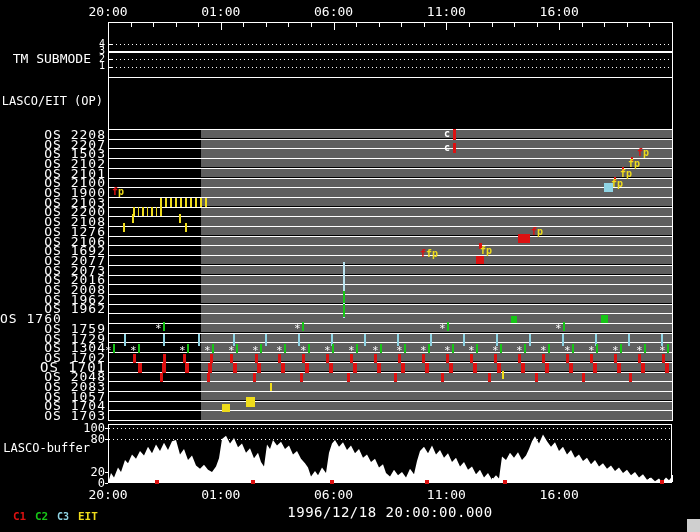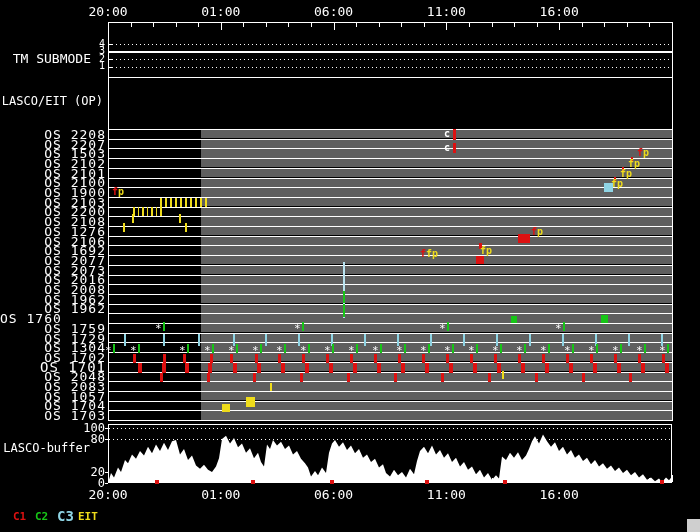--- a/index.html
+++ b/index.html
@@ -9,20 +9,21 @@
   .lbl{position:absolute;color:#fff;white-space:nowrap;}
   .rlbl{text-align:right;}
 </style>
 </head>
 <body>
 
 <div id="screen">
   <div class="lbl rlbl" style="left:0;width:91px;top:51px;font-size:13px;">TM SUBMODE</div>
   <div class="lbl rlbl" style="left:0;width:103px;top:94px;font-size:12px;">LASCO/EIT (OP)</div>
   <div class="lbl rlbl" style="left:0;width:90px;top:441px;font-size:12px;">LASCO-buffer</div>
+  <div class="lbl" style="left:108px;width:564px;top:504px;font-size:14px;text-align:center;letter-spacing:0.5px;">1996/12/18 20:00:00.000</div>
   <div class="abs" id="gen" style="left:0;top:0;width:700px;height:532px;">
       <div class="abs" style="left: 108px; top: 22px; width: 565px; height: 1px; background: rgb(255, 255, 255);"></div>
       <div class="abs" style="left: 108px; top: 22px; width: 1px; height: 8px; background: rgb(255, 255, 255);"></div>
       <div class="abs" style="left: 130.56px; top: 22px; width: 1px; height: 5px; background: rgb(255, 255, 255);"></div>
       <div class="abs" style="left: 153.12px; top: 22px; width: 1px; height: 5px; background: rgb(255, 255, 255);"></div>
       <div class="abs" style="left: 175.68px; top: 22px; width: 1px; height: 5px; background: rgb(255, 255, 255);"></div>
       <div class="abs" style="left: 198.24px; top: 22px; width: 1px; height: 5px; background: rgb(255, 255, 255);"></div>
       <div class="abs" style="left: 220.8px; top: 22px; width: 1px; height: 8px; background: rgb(255, 255, 255);"></div>
       <div class="abs" style="left: 243.36px; top: 22px; width: 1px; height: 5px; background: rgb(255, 255, 255);"></div>
       <div class="abs" style="left: 265.92px; top: 22px; width: 1px; height: 5px; background: rgb(255, 255, 255);"></div>
@@ -378,17 +379,17 @@
       <div class="abs" style="left: 626.88px; top: 478px; width: 1px; height: 4px; background: rgb(255, 255, 255);"></div>
       <div class="abs" style="left: 649.44px; top: 478px; width: 1px; height: 4px; background: rgb(255, 255, 255);"></div>
       <div class="abs" style="left: 672px; top: 475px; width: 1px; height: 7px; background: rgb(255, 255, 255);"></div>
       <div class="abs" style="left: 82px; top: 488px; font-size: 13px; line-height: 13px; color: rgb(255, 255, 255); white-space: nowrap; width: 52px; text-align: center;">20:00</div>
       <div class="abs" style="left: 194.8px; top: 488px; font-size: 13px; line-height: 13px; color: rgb(255, 255, 255); white-space: nowrap; width: 52px; text-align: center;">01:00</div>
       <div class="abs" style="left: 307.6px; top: 488px; font-size: 13px; line-height: 13px; color: rgb(255, 255, 255); white-space: nowrap; width: 52px; text-align: center;">06:00</div>
       <div class="abs" style="left: 420.4px; top: 488px; font-size: 13px; line-height: 13px; color: rgb(255, 255, 255); white-space: nowrap; width: 52px; text-align: center;">11:00</div>
       <div class="abs" style="left: 533.2px; top: 488px; font-size: 13px; line-height: 13px; color: rgb(255, 255, 255); white-space: nowrap; width: 52px; text-align: center;">16:00</div>
       <div class="abs" style="left: 13px; top: 511px; font-size: 11px; line-height: 11px; color: rgb(221, 17, 17); white-space: nowrap; font-weight: bold;">C1</div>
       <div class="abs" style="left: 35px; top: 511px; font-size: 11px; line-height: 11px; color: rgb(23, 198, 23); white-space: nowrap; font-weight: bold;">C2</div>
-      <div class="abs" style="left: 57px; top: 511px; font-size: 14px; line-height: 11px; color: rgb(143, 212, 228); white-space: nowrap; font-weight: bold;">C3</div>
+      <div class="abs" style="left: 57px; top: 511px; font-size: 10px; line-height: 11px; color: rgb(143, 212, 228); white-space: nowrap; font-weight: bold;">C3</div>
       <div class="abs" style="left: 78px; top: 511px; font-size: 11px; line-height: 11px; color: rgb(239, 220, 27); white-space: nowrap; font-weight: bold;">EIT</div>
     </div>
   <div class="abs" style="left:687px;top:519px;width:13px;height:13px;background:#cfcfcf;"></div>
 </div>
 
 </body></html>

